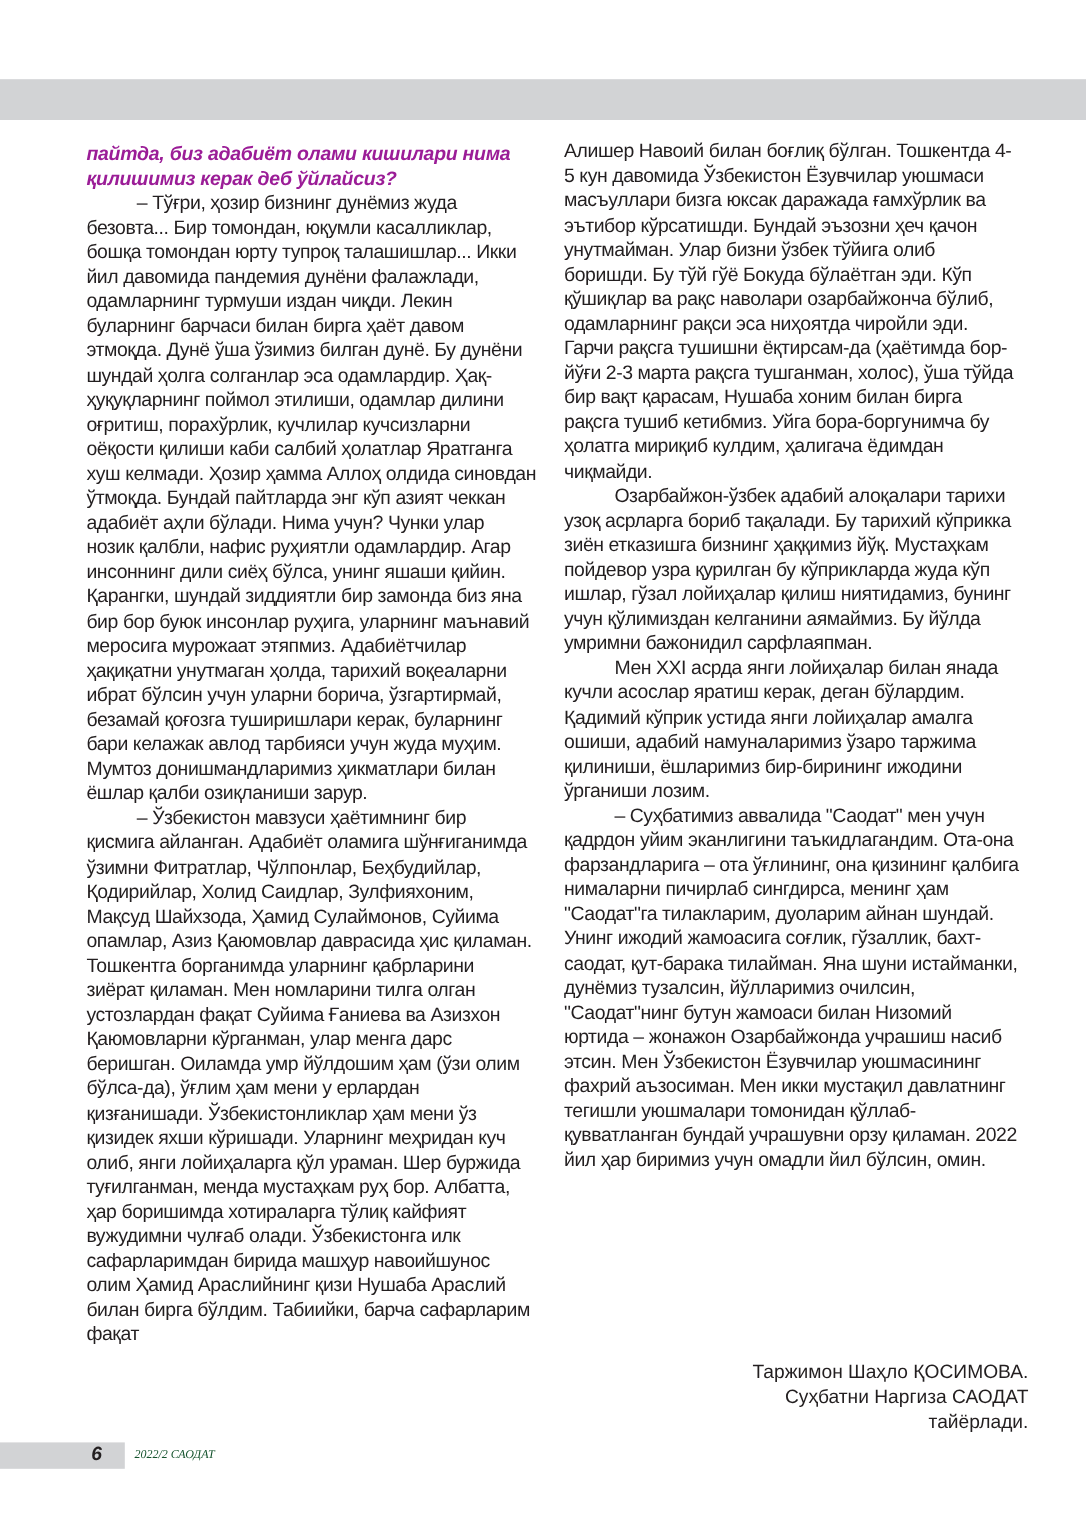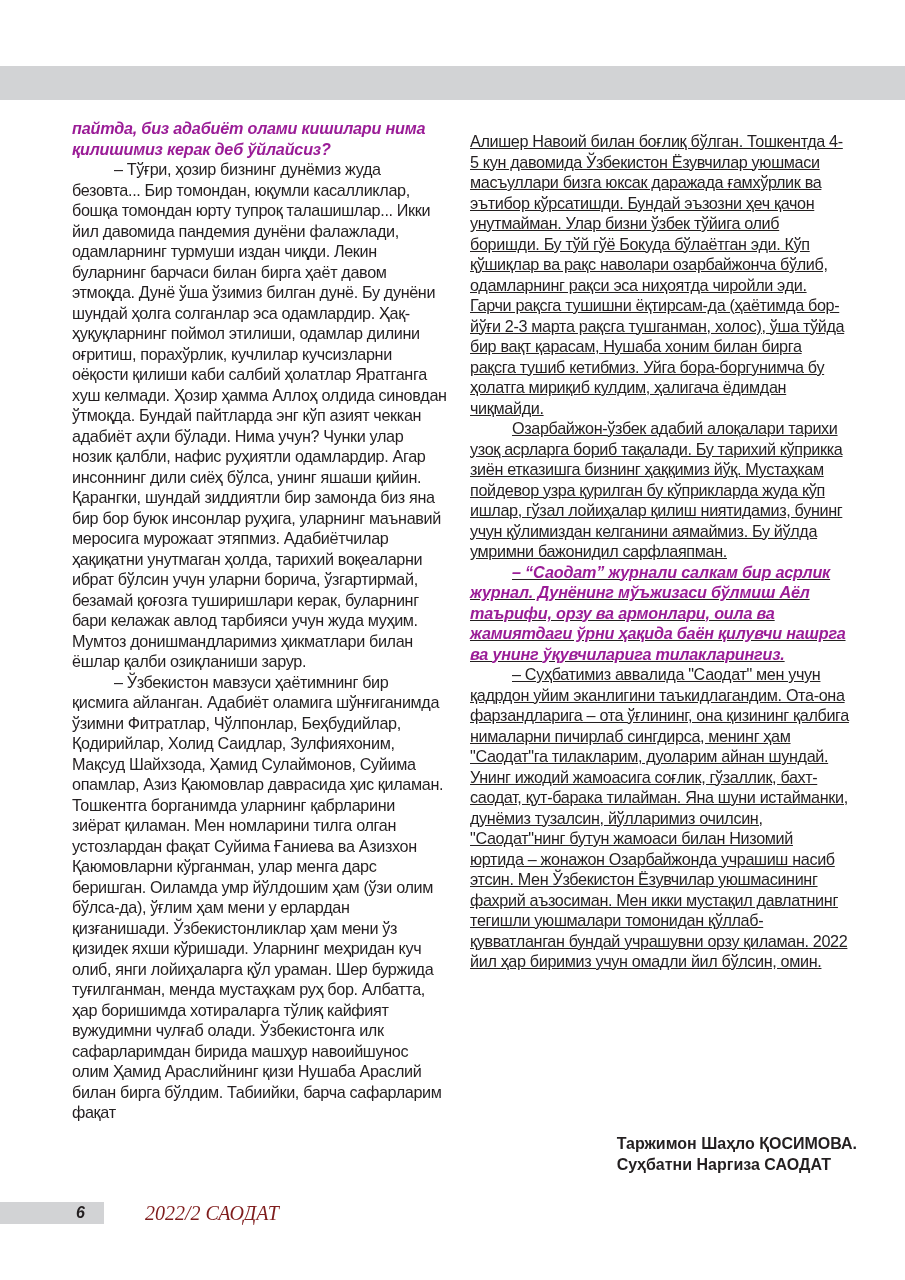--- a/index.html
+++ b/index.html
@@ -9,61 +9,62 @@
   }
   .top-bar {
     position: absolute; left: 0; top: 66px; width: 905px; height: 34px; background: #d2d3d5;
   }
   .col {
     position: absolute; top: 118px; width: 375px;
     font-size: 16.2px; line-height: 20.5px; letter-spacing: -0.35px;
     font-family: "Liberation Sans Narrow", "Liberation Sans", sans-serif;
   }
   .col-left { left: 72px; }
-  .col-right { left: 470px; top: 131px; width: 380px; text-decoration: underline; }
+  .col-right { left: 470px; top: 116px; width: 380px; }
   .col p { margin: 0; text-align: left; }
   .col p.indent { text-indent: 42px; }
   .q {
     color: #9b1d97; font-weight: bold; font-style: italic;
     letter-spacing: -0.2px;
   }
   .credits {
-    position: absolute; right: 48px; top: 1133px; 
-    font-weight: bold; font-size: 16px; line-height: 21px; color: #231f20;
+    position: absolute; right: 48px; top: 1133px; text-align: right;
+    font-weight: normal; font-size: 16px; line-height: 21px; color: #231f20;
   }
   .footer-bar {
     position: absolute; left: 0; top: 1202px; width: 104px; height: 22px; background: #d2d3d5;
   }
   .page-num {
     position: absolute; left: 76px; top: 1202px; font-weight: bold; font-style: italic;
     font-size: 16px; line-height: 22px; color: #231f20;
   }
   .footer-title {
     position: absolute; left: 112px; top: 1202px; font-family: "Liberation Serif", serif;
-    font-style: italic; font-size: 20px; line-height: 22px; color: #7f1d1d; margin-left: 33px;
+    font-style: italic; font-size: 10px; line-height: 22px; color: #14532d;
   }
 </style>
 </head>
 <body>
 
 <div class="top-bar"></div>
 
 <div class="col col-left">
   <p class="q">пайтда, биз адабиёт олами кишилари нима қилишимиз керак деб ўйлайсиз?</p>
   <p class="indent">– Тўғри, ҳозир бизнинг дунёмиз жуда безовта... Бир томондан, юқумли касалликлар, бошқа томондан юрту тупроқ талашишлар... Икки йил давомида пандемия дунёни фалажлади, одамларнинг  турмуши издан чиқди.  Лекин буларнинг барчаси билан бирга ҳаёт давом этмоқда. Дунё ўша ўзимиз билган дунё. Бу дунёни шундай ҳолга солганлар эса одамлардир. Ҳақ-ҳуқуқларнинг поймол этилиши, одамлар дилини оғритиш, порахўрлик, кучлилар кучсизларни оёқости қилиши каби салбий ҳолатлар Яратганга хуш келмади. Ҳозир ҳамма Аллоҳ олдида синовдан ўтмоқда. Бундай пайтларда энг кўп азият чеккан адабиёт аҳли бўлади. Нима учун? Чунки улар нозик қалбли, нафис руҳиятли одамлардир. Агар инсоннинг дили сиёҳ бўлса, унинг яшаши қийин. Қарангки, шундай зиддиятли бир замонда биз яна бир бор буюк инсонлар руҳига, уларнинг маънавий меросига мурожаат этяпмиз. Адабиётчилар ҳақиқатни унутмаган ҳолда, тарихий воқеаларни ибрат бўлсин учун уларни борича, ўзгартирмай, безамай қоғозга туширишлари керак, буларнинг бари келажак авлод тарбияси учун жуда муҳим. Мумтоз донишмандларимиз ҳикматлари билан ёшлар қалби озиқланиши зарур.</p>
   <p class="indent">– Ўзбекистон мавзуси ҳаётимнинг бир қисмига айланган. Адабиёт оламига шўнғиганимда ўзимни Фитратлар, Чўлпонлар, Беҳбудийлар, Қодирийлар, Холид Саидлар, Зулфияхоним, Мақсуд Шайхзода, Ҳамид Сулаймонов,  Суйима опамлар, Азиз Қаюмовлар даврасида ҳис қиламан. Тошкентга борганимда уларнинг қабрларини зиёрат қиламан. Мен номларини тилга олган устозлардан фақат Суйима Ғаниева ва Азизхон Қаюмовларни кўрганман, улар менга дарс беришган. Оиламда умр йўлдошим ҳам (ўзи олим бўлса-да), ўғлим ҳам мени у ерлардан қизғанишади. Ўзбекистонликлар ҳам мени ўз қизидек яхши кўришади. Уларнинг меҳридан куч олиб, янги лойиҳаларга қўл ураман. Шер буржида туғилганман, менда мустаҳкам руҳ бор. Албатта, ҳар боришимда хотираларга тўлиқ кайфият  вужудимни чулғаб олади. Ўзбекистонга илк сафарларимдан бирида машҳур навоийшунос олим Ҳамид Араслийнинг қизи Нушаба Араслий билан бирга бўлдим. Табиийки, барча сафарларим фақат</p>
 </div>
 
 <div class="col col-right">
   <p>Алишер Навоий билан боғлиқ бўлган. Тошкентда 4-5 кун давомида Ўзбекистон Ёзувчилар уюшмаси масъуллари бизга юксак даражада ғамхўрлик ва эътибор кўрсатишди. Бундай эъзозни ҳеч қачон унутмайман. Улар бизни ўзбек тўйига олиб боришди. Бу тўй гўё Бокуда бўлаётган эди. Кўп қўшиқлар ва рақс наволари озарбайжонча бўлиб, одамларнинг рақси эса ниҳоятда чиройли эди. Гарчи рақсга тушишни ёқтирсам-да (ҳаётимда бор-йўғи 2-3 марта  рақсга тушганман, холос), ўша тўйда бир вақт қарасам, Нушаба хоним билан бирга рақсга тушиб кетибмиз. Уйга бора-боргунимча бу ҳолатга мириқиб кулдим, ҳалигача ёдимдан чиқмайди.</p>
   <p class="indent">Озарбайжон-ўзбек адабий алоқалари тарихи узоқ  асрларга бориб тақалади. Бу тарихий кўприкка зиён етказишга бизнинг ҳаққимиз йўқ. Мустаҳкам пойдевор узра қурилган бу кўприкларда жуда кўп ишлар, гўзал лойиҳалар қилиш ниятидамиз, бунинг учун қўлимиздан келганини аямаймиз. Бу йўлда умримни бажонидил сарфлаяпман.</p>
-  <p class="q indent">– “Саодат” журнали салкам бир асрлик журнал. Дунёнинг мўъжизаси бўлмиш Аёл таърифи, орзу ва армонлари, оила ва жамиятдаги ўрни ҳақида баён қилувчи нашрга ва унинг ўқувчиларига тилакларингиз.</p>
+  <p class="indent">Мен  XXI асрда янги лойиҳалар билан  янада кучли асослар яратиш керак, деган бўлардим. Қадимий кўприк устида янги лойиҳалар амалга ошиши, адабий намуналаримиз ўзаро таржима қилиниши, ёшларимиз бир-бирининг ижодини ўрганиши лозим.</p>
   <p class="indent">– Суҳбатимиз аввалида "Саодат" мен учун қадрдон уйим эканлигини таъкидлагандим. Ота-она фарзандларига – ота ўғлининг, она қизининг қалбига нималарни пичирлаб сингдирса, менинг ҳам "Саодат"га тилакларим, дуоларим айнан шундай. Унинг ижодий жамоасига соғлик, гўзаллик, бахт-саодат, қут-барака тилайман. Яна шуни истайманки, дунёмиз тузалсин, йўлларимиз очилсин, "Саодат"нинг бутун жамоаси билан Низомий юртида – жонажон Озарбайжонда учрашиш насиб этсин. Мен Ўзбекистон Ёзувчилар уюшмасининг фахрий аъзосиман. Мен икки мустақил давлатнинг тегишли уюшмалари томонидан қўллаб-қувватланган бундай учрашувни орзу қиламан. 2022 йил ҳар биримиз учун омадли йил бўлсин, омин.</p>
 </div>
 
 <div class="credits">
   <div>Таржимон Шаҳло ҚОСИМОВА.</div>
   <div>Суҳбатни Наргиза САОДАТ</div>
+  <div>тайёрлади.</div>
 </div>
 
 <div class="footer-bar"></div>
 <div class="page-num">6</div>
 <div class="footer-title">2022/2 САОДАТ</div>
 
 </body></html>

